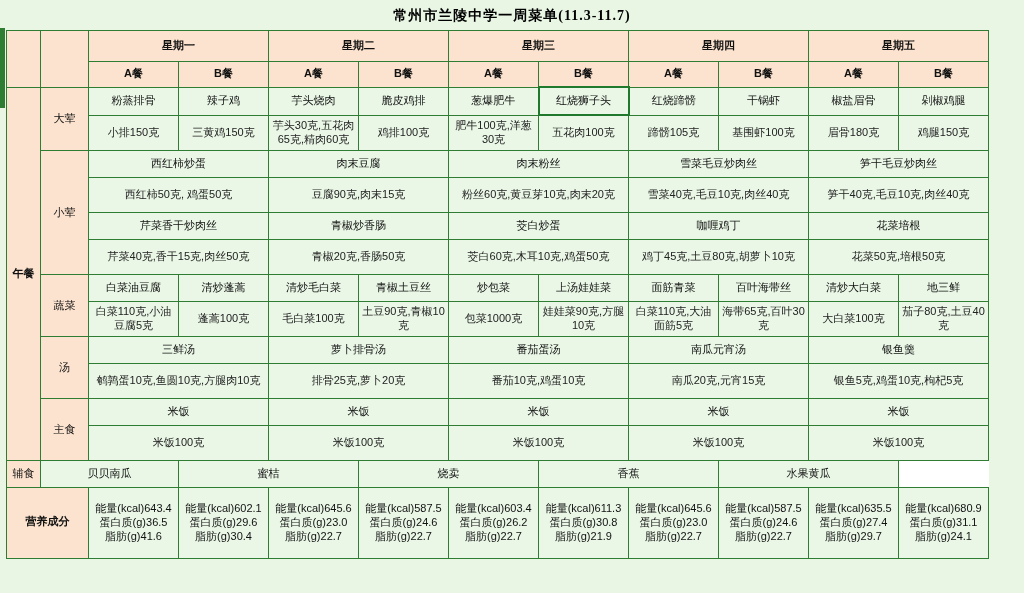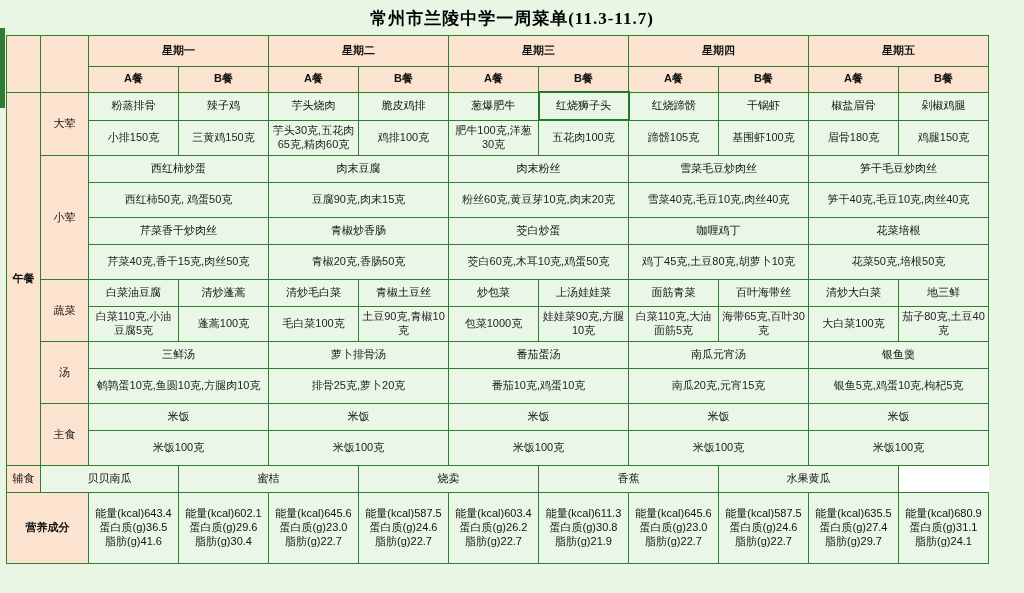--- a/index.html
+++ b/index.html
@@ -12,21 +12,21 @@
   }
   .page{
     position:relative;
     width:1024px;height:593px;
     box-sizing:border-box;
     padding:4px 6px 4px 6px;
     background:#e9f6e4;
   }
   .title{
     text-align:center;
-    font-size:17px;
+    font-size:14px;
     font-weight:bold;
     font-family:"Liberation Serif","DejaVu Serif",serif;
     letter-spacing:1px;
     padding:3px 0 5px 0;
     color:#000;
   }
   table.menu{
     border-collapse:collapse;
     width:888px;
     table-layout:fixed;
@@ -80,21 +80,21 @@
     font-size:11px;
     color:#222;
   }
   .highlight{
     border:2px solid #1f7a2e !important;
   }
   .nutri-label{
     background:#fce3cf !important;
     font-weight:bold;
     font-size:14px;
-    font-family:Liberation Serif, serif;
+    font-family:Liberation Mono, monospace;
   }
   .nutri-cell{
     text-align:left;
     font-size:10.5px;
     line-height:1.35;
     padding:3px 4px;
     background:#eaf7e6;
     height:66px;
     vertical-align:top;
   }

